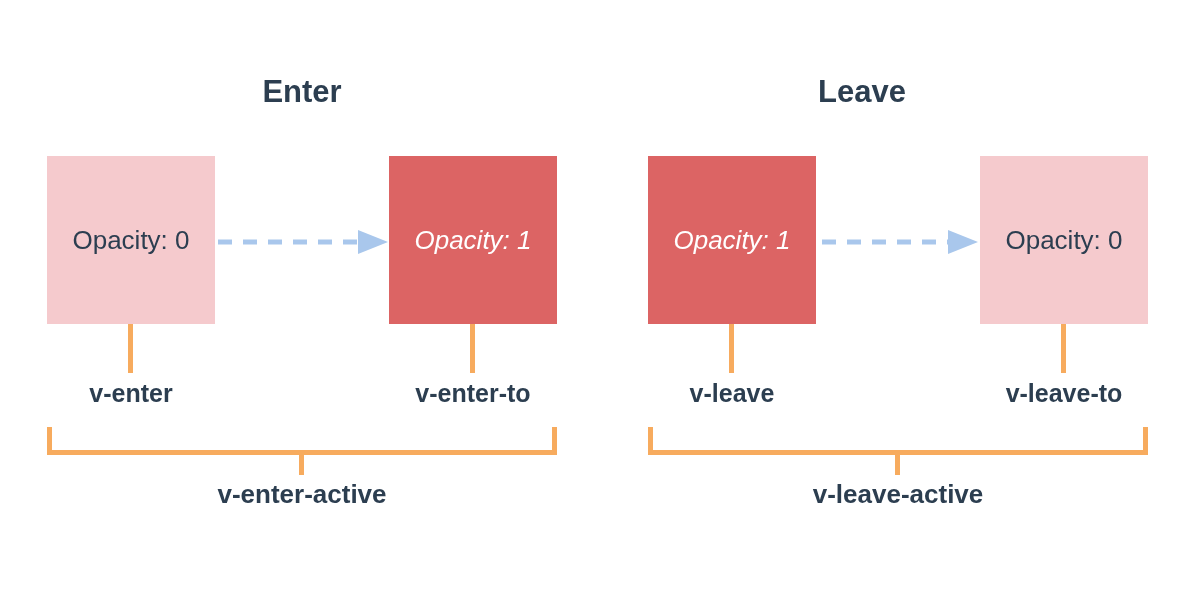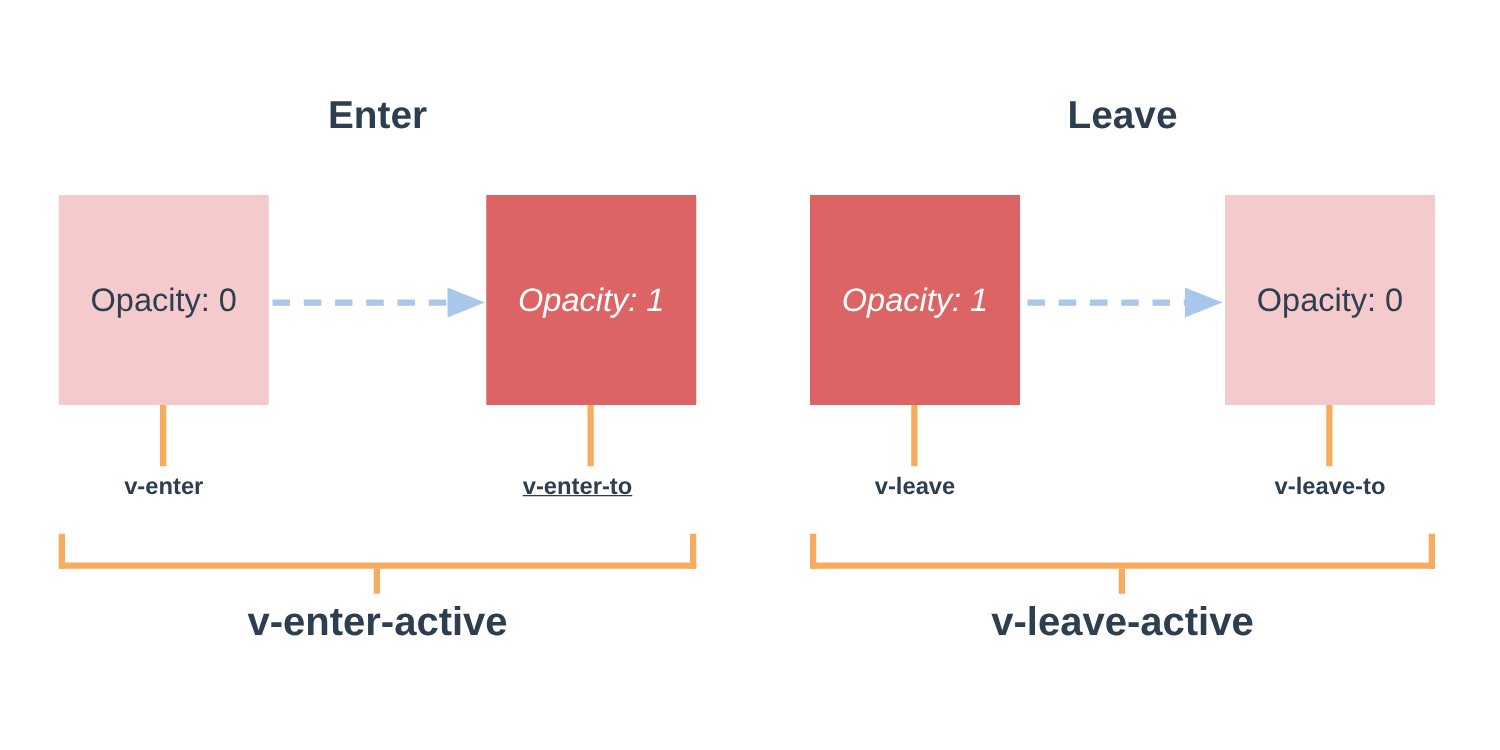--- a/index.html
+++ b/index.html
@@ -47,21 +47,21 @@
     position: absolute;
     top: 324px;
     width: 5px;
     height: 49px;
     background: var(--orange);
   }
   .class-label {
     position: absolute;
     top: 379px;
     width: 200px;
-    font-size: 19px;
+    font-size: 25px;
     font-weight: bold;
     color: var(--dark);
     text-align: center;
   }
   .bracket {
     position: absolute;
     top: 427px;
     height: 23px;
     border-left: 5px solid var(--orange);
     border-right: 5px solid var(--orange);
@@ -71,39 +71,39 @@
     position: absolute;
     top: 455px;
     width: 5px;
     height: 20px;
     background: var(--orange);
   }
   .active-label {
     position: absolute;
     top: 479px;
     width: 260px;
-    font-size: 32px;
+    font-size: 26px;
     font-weight: bold;
     color: var(--dark);
     text-align: center;
   }
   
   #t-enter  { left: 47px;  width: 510px; }
   #b-enter-from { left: 47px; }
   #a-enter  { left: 216px; }
   #b-enter-to { left: 389px; }
   #s-enter-from { left: 128px; }
   #s-enter-to   { left: 470px; }
   #l-enter-from { left: 31px; }
-  #l-enter-to   { left: 362px; text-decoration: underline; }
+  #l-enter-to   { left: 373px; }
   #br-enter { left: 47px; width: 500px; }
   #bs-enter { left: 299px; }
   #al-enter { left: 172px; }
   
-  #t-leave  { left: 648px; width: 500px; }
+  #t-leave  { left: 612px; width: 500px; }
   #b-leave-from { left: 648px; }
   #a-leave  { left: 820px; }
   #b-leave-to { left: 980px; }
   #s-leave-from { left: 729px; }
   #s-leave-to   { left: 1061px; }
   #l-leave-from { left: 632px; }
   #l-leave-to   { left: 964px; }
   #br-leave { left: 648px; width: 490px; }
   #bs-leave { left: 895px; }
   #al-leave { left: 768px; }

